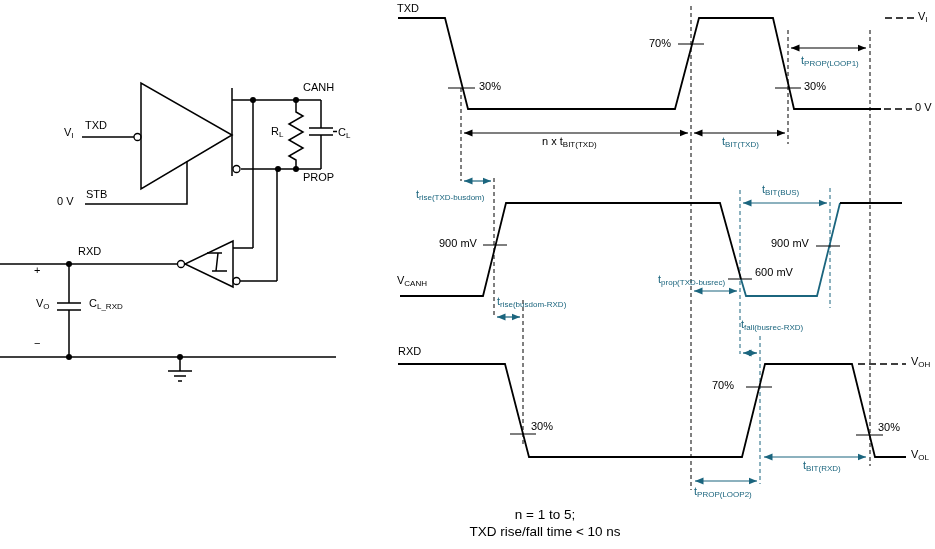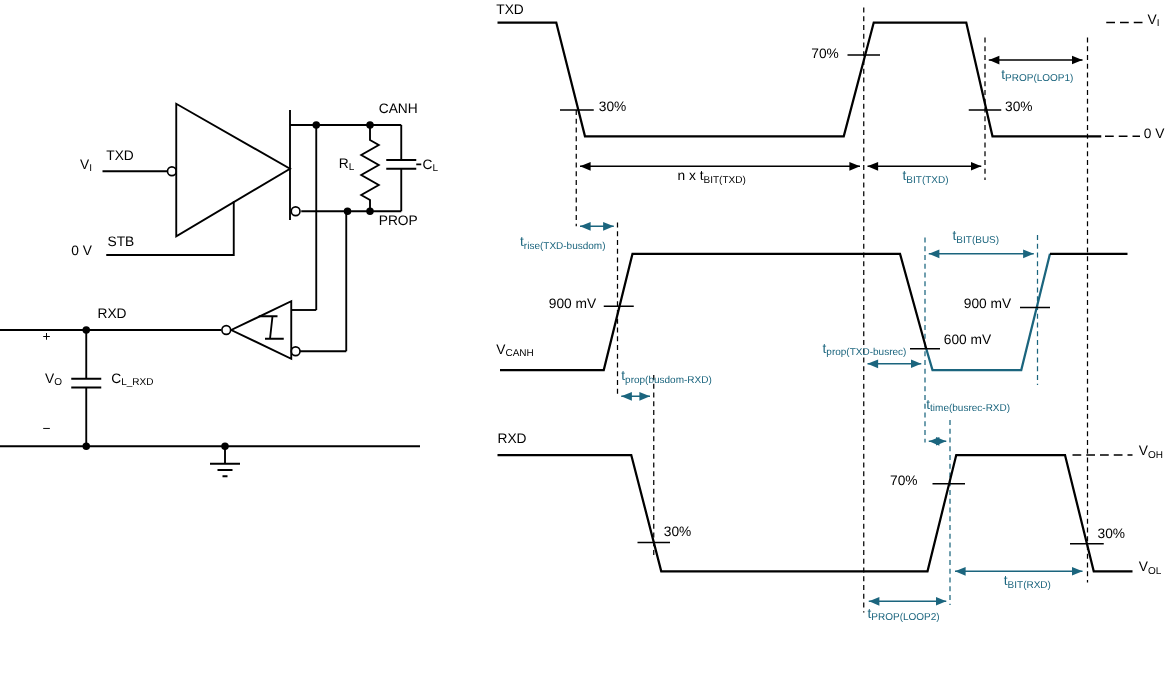--- a/index.html
+++ b/index.html
@@ -145,32 +145,34 @@
   <span class="lab" style="left:804px;top:80px">30%</span>
   <span class="lab" style="left:918px;top:10px"><span>V</span><span class="sub">I</span></span>
   <span class="lab" style="left:915px;top:101px">0 V</span>
   <span class="lab teal" style="left:801px;top:54px"><span>t</span><span class="sub">PROP(LOOP1)</span></span>
   <span class="lab" style="left:542px;top:135px"><span>n x t</span><span class="sub">BIT(TXD)</span></span>
   <span class="lab teal" style="left:722px;top:135px"><span>t</span><span class="sub">BIT(TXD)</span></span>
 
   <span class="lab" style="left:397px;top:274px"><span>V</span><span class="sub">CANH</span></span>
   <span class="lab teal" style="left:416px;top:188px"><span>t</span><span class="sub">rise(TXD-busdom)</span></span>
   <span class="lab" style="left:439px;top:237px">900 mV</span>
-  <span class="lab teal" style="left:497px;top:295px"><span>t</span><span class="sub">prop(busdom-RXD)</span></span>
+  <span class="lab teal" style="left:497px;top:295px"><span>t</span><span class="sub">rise(busdom-RXD)</span></span>
   <span class="lab teal" style="left:762px;top:183px"><span>t</span><span class="sub">BIT(BUS)</span></span>
   <span class="lab" style="left:771px;top:237px">900 mV</span>
   <span class="lab" style="left:755px;top:266px">600 mV</span>
   <span class="lab teal" style="left:658px;top:273px"><span>t</span><span class="sub">prop(TXD-busrec)</span></span>
-  <span class="lab teal" style="left:741px;top:318px"><span>t</span><span class="sub">time(busrec-RXD)</span></span>
+  <span class="lab teal" style="left:741px;top:318px"><span>t</span><span class="sub">fall(busrec-RXD)</span></span>
 
   <span class="lab" style="left:398px;top:345px">RXD</span>
   <span class="lab" style="left:531px;top:420px">30%</span>
   <span class="lab" style="left:712px;top:379px">70%</span>
   <span class="lab" style="left:878px;top:421px">30%</span>
   <span class="lab" style="left:911px;top:355px"><span>V</span><span class="sub">OH</span></span>
   <span class="lab" style="left:911px;top:448px"><span>V</span><span class="sub">OL</span></span>
   <span class="lab teal" style="left:803px;top:459px"><span>t</span><span class="sub">BIT(RXD)</span></span>
   <span class="lab teal" style="left:694px;top:485px"><span>t</span><span class="sub">PROP(LOOP2)</span></span>
 
   <div class="notes">
+    <div>n = 1 to 5;</div>
+    <div>TXD rise/fall time &lt; 10 ns</div>
   </div>
 
 </div>
 
 </body></html>

